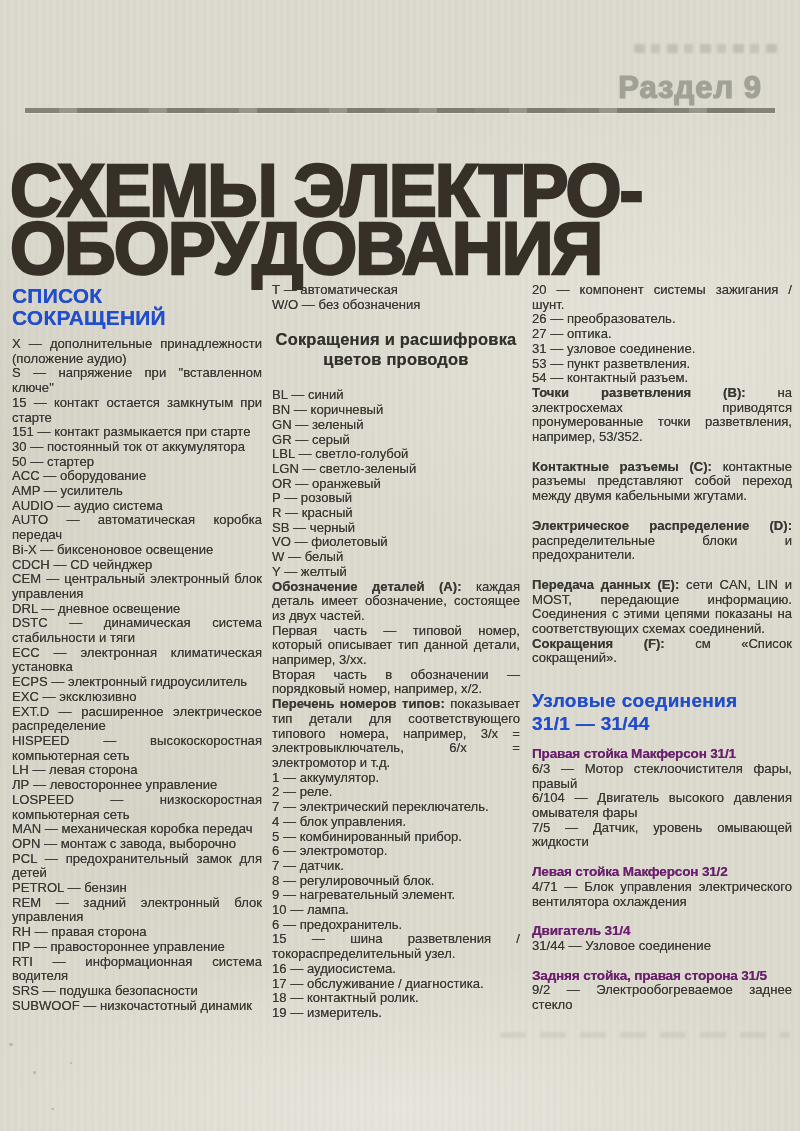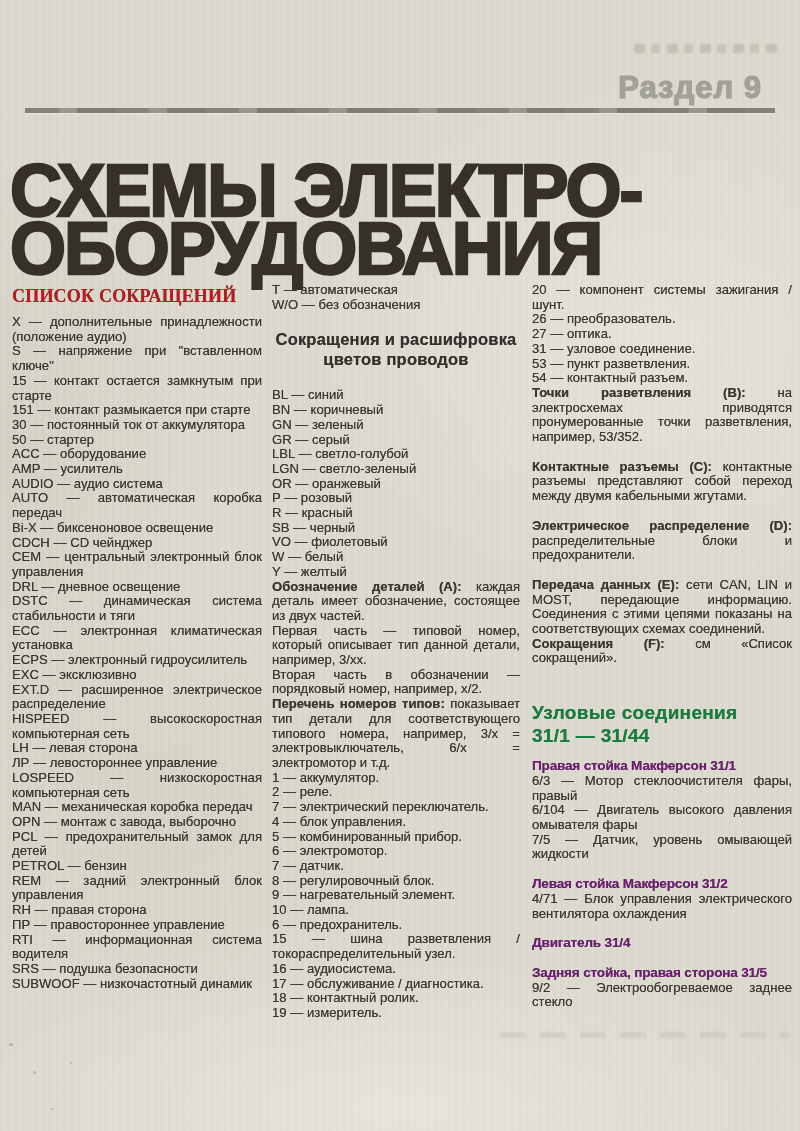--- a/index.html
+++ b/index.html
@@ -59,27 +59,27 @@
   .columns{
     position:absolute;left:12px;top:283px;width:782px;
     display:flex;align-items:flex-start;
   }
   .col{font-size:13.1px;line-height:14.7px;}
   .col-left{width:250px;margin-right:10px;}
   .col-middle{width:248px;margin-right:12px;}
   .col-right{width:260px;}
 
   .col-heading{
-    margin:2px 0 8px 0;font-size:18px;line-height:22px;font-weight:bold;
-    letter-spacing:.2px;color:#b91c1c;font-family:Liberation Serif, serif;
+    margin:2px 0 8px 0;font-size:21px;line-height:22px;font-weight:bold;
+    letter-spacing:.2px;color:#1d4ed8;
   }
   .blk{margin:0;text-align:justify;}
   .blk .lead{font-weight:bold;}
   .h2{font-weight:bold;font-size:16.5px;line-height:20px;text-align:center;margin:2px 0 4px 0;letter-spacing:.2px;color:#32312d;}
-  .h1b{font-weight:bold;font-size:19px;line-height:23px;text-align:left;white-space:pre-line;margin:20px 0 4px 0;letter-spacing:.3px;color:#15803d;}
+  .h1b{font-weight:bold;font-size:19px;line-height:23px;text-align:left;white-space:pre-line;margin:8px 0 4px 0;letter-spacing:.3px;color:#1d4ed8;}
   .h3{font-weight:bold;font-size:13.6px;text-align:left;white-space:nowrap;letter-spacing:-.2px;color:#701a75;}
   .gap{height:15px;}
   .gap-sm{height:8px;}
   body, .col{ text-shadow:0 0 .3px rgba(56,55,51,.75); }
 </style>
 </head>
 <body>
 
 <div class="paper-texture"></div>
 
@@ -208,19 +208,20 @@
         <p class="blk gap-sm"><span></span></p>
         <p class="blk h3"><span>Правая стойка Макферсон 31/1</span></p>
         <p class="blk"><span>6/3 — Мотор стеклоочистителя фары, правый</span></p>
         <p class="blk"><span>6/104 — Двигатель высокого давления омывателя фары</span></p>
         <p class="blk"><span>7/5 — Датчик, уровень омывающей жидкости</span></p>
         <p class="blk gap"><span></span></p>
         <p class="blk h3"><span>Левая стойка Макферсон 31/2</span></p>
         <p class="blk"><span>4/71 — Блок управления электрического вентилятора охлаждения</span></p>
         <p class="blk gap"><span></span></p>
         <p class="blk h3"><span>Двигатель 31/4</span></p>
+        <p class="blk"><span>31/44 — Узловое соединение</span></p>
         <p class="blk gap"><span></span></p>
         <p class="blk h3"><span>Задняя стойка, правая сторона 31/5</span></p>
         <p class="blk"><span>9/2 — Электрообогреваемое заднее стекло</span></p>
       </div>
   </div>
 
 </div>
 
 </body></html>

